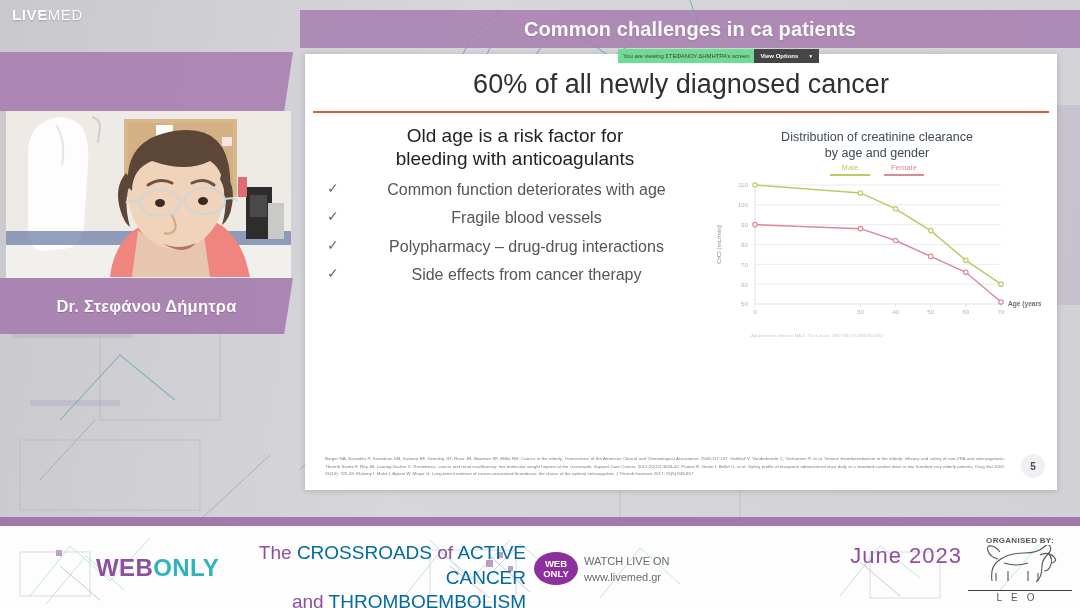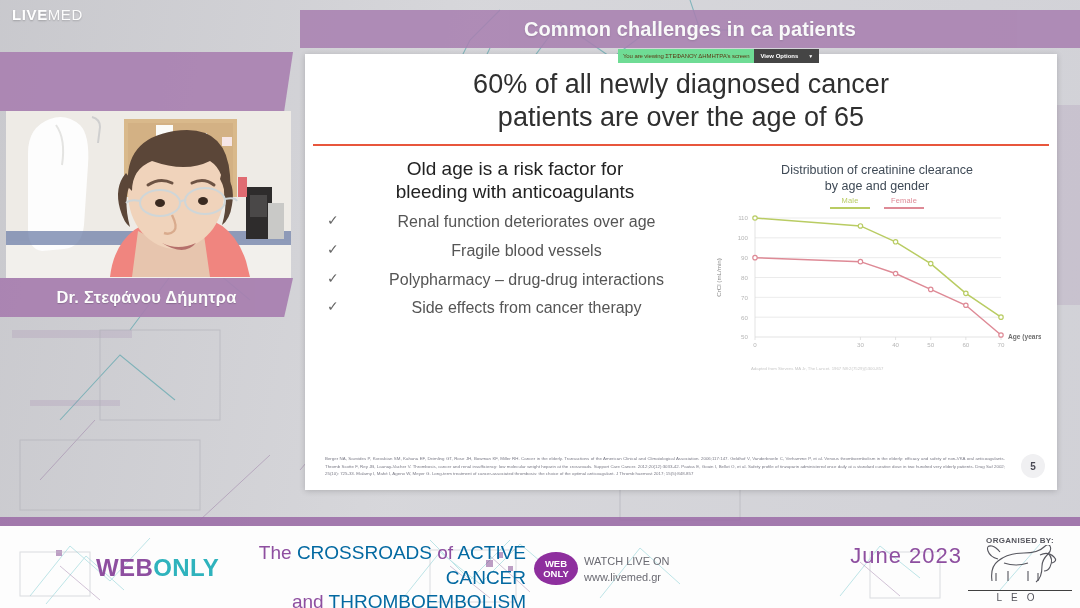--- a/index.html
+++ b/index.html
@@ -35,21 +35,21 @@
     position: absolute; left: 0; top: 0; width: 100%; height: 59px;
     background: #a87fb0; opacity: .9;
     clip-path: polygon(0 0, 100% 0, 97% 100%, 0 100%);
   }
   .video-frame {
     position: absolute; left: 6px; top: 59px; width: 285px; height: 167px;
     overflow: hidden; background: #e9e7e2;
   }
   .video-frame svg { display: block; width: 285px; height: 167px; }
   .name-plate {
-    position: absolute; left: 0; top: 226px; width: 293px; height: 39px;
+    position: absolute; left: 0; top: 226px; width: 293px; height: 56px;
     background: #a87fb0; opacity: .93;
     clip-path: polygon(0 0, 100% 0, 97% 100%, 0 100%);
     display: flex; align-items: center; justify-content: center;
   }
   .name-plate span {
     color: #fff; font-weight: 700; font-size: 16.5px; letter-spacing: .2px;
     text-shadow: 0 1px 1px rgba(0,0,0,.2);
   }
 
   
@@ -288,35 +288,34 @@
     <div class="opts">
       <span>View Options</span>
       <span class="caret">▼</span>
     </div>
   </div>
 
   <div class="slide">
 
     <div class="slide-title">
       <div>60% of all newly diagnosed cancer</div>
-      <div>patients are over the age of 65</div>
     </div>
     <div class="title-rule"></div>
 
     <div class="slide-body">
 
       <div class="col-left">
         <div class="lead">
           <div>Old age is a risk factor for</div>
           <div>bleeding with anticoagulants</div>
         </div>
         <ul class="bullets">
           <li>
             <span class="tick">✓</span>
-            <span>Renal function deteriorates over age</span>
+            <span>Common function deteriorates with age</span>
           </li>
           <li>
             <span class="tick">✓</span>
             <span>Fragile blood vessels</span>
           </li>
           <li>
             <span class="tick">✓</span>
             <span>Polypharmacy – drug-drug interactions</span>
           </li>
           <li>

